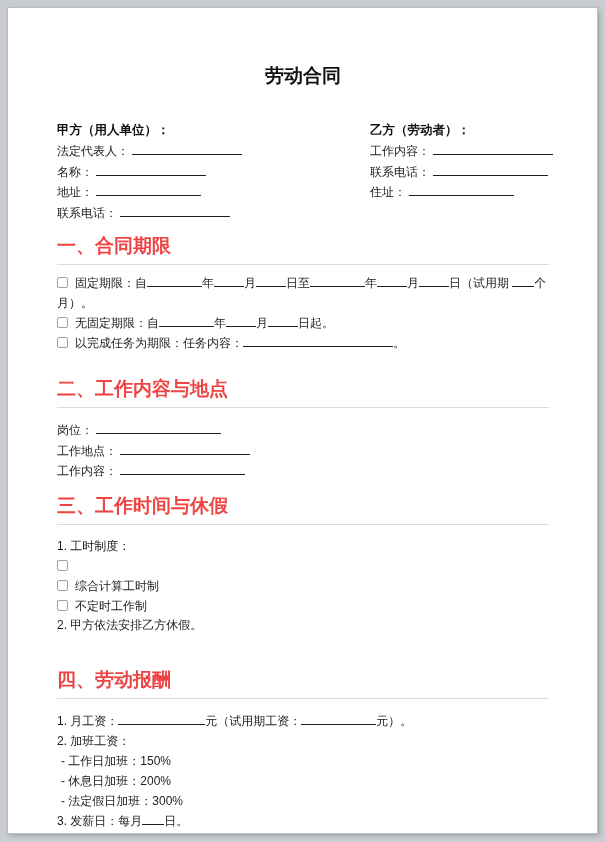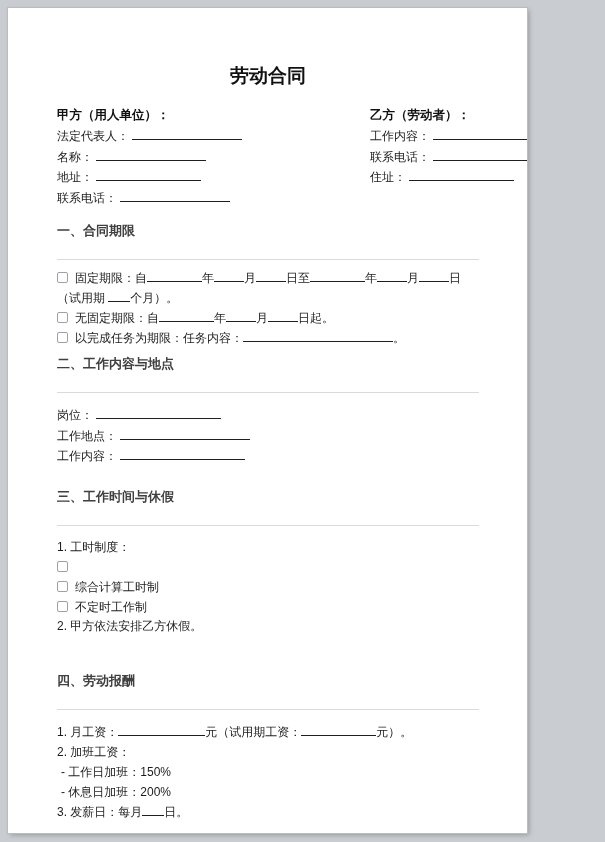--- a/index.html
+++ b/index.html
@@ -7,38 +7,38 @@
     width:605px;height:842px;
     background:#c9ccd1;
     overflow:hidden;
     font-family:"Liberation Sans","DejaVu Sans",sans-serif;
     color:#1c1c1c;
     position:relative;
   }
   .page{
     position:absolute;
     left:8px;top:8px;
-    width:519px;height:825px;
+    width:589px;height:825px;
     background:#ffffff;
     box-shadow:0 0 0 1px #b9bcc1, 2px 2px 5px rgba(0,0,0,.25);
     box-sizing:border-box;
     padding:0 48px 0 49px;
     overflow:hidden;
   }
   h1.doc-title{
     margin:58px 0 0 0;
     font-size:19px;
     line-height:20px;
     text-align:center;
     font-weight:bold;
     color:#111;
   }
   .parties{
     display:flex;
-    margin-top:19px;
+    margin-top:34px;
     font-size:12px;
   }
   .party-a{width:313px;flex:0 0 313px;}
   .party-b{flex:1;}
   .party-heading{
     font-weight:bold;
     font-size:12.5px;
     line-height:21px;
     color:#111;
   }
@@ -46,31 +46,31 @@
   .blank{
     display:inline-block;
     border-bottom:1.3px solid #1f1f1f;
     height:0.85em;
     vertical-align:baseline;
   }
   .w22{width:22px}.w30{width:30px}.w55{width:55px}
   .w75{width:75px}.w87{width:87px}.w105{width:105px}
   .w110{width:110px}.w115{width:115px}.w120{width:120px}
   .w125{width:125px}.w130{width:130px}.w150{width:150px}
-  .section{margin-top:22px;}
+  .section{margin-top:16px;}
   .section.s1{margin-top:15px;}
-  .section.s2{margin-top:8px;}
+  .section.s2{margin-top:28px;}
   .section.s4{margin-top:36px;}
   .section.s5{margin-top:17px;}
   .section-heading{
     font-weight:bold;
-    font-size:13px;
+    font-size:19px;
     line-height:16px;
-    color:#404040;
-    padding-bottom:20px;
+    color:#ef4444;
+    padding-bottom:10px;
     border-bottom:1px solid #dadada;
   }
   .section-body{margin-top:8px;font-size:12px;line-height:20px;}
   .section.s2 .section-body,
   .section.s3 .section-body,
   .section.s4 .section-body{margin-top:12px;}
   .section.s3 .section-body{line-height:19.5px;}
   .opt-line{line-height:20px;}
   .checkbox{
     display:inline-block;
@@ -180,20 +180,21 @@
 
   <div class="section s4">
     <div class="section-heading">四、劳动报酬</div>
     <div class="section-body">
       <div>
         <span>1. 月工资：</span><span class="blank w87"></span><span>元（试用期工资：</span><span class="blank w75"></span><span>元）。</span>
       </div>
       <div>2. 加班工资：</div>
       <div class="indent">- 工作日加班：150%</div>
       <div class="indent">- 休息日加班：200%</div>
+      <div class="indent">- 法定假日加班：300%</div>
       <div>
         <span>3. 发薪日：每月</span><span class="blank w22"></span><span>日。</span>
       </div>
     </div>
   </div>
 
   <div class="section s5">
     <div class="section-heading">五、社会保险</div>
   </div>
 

